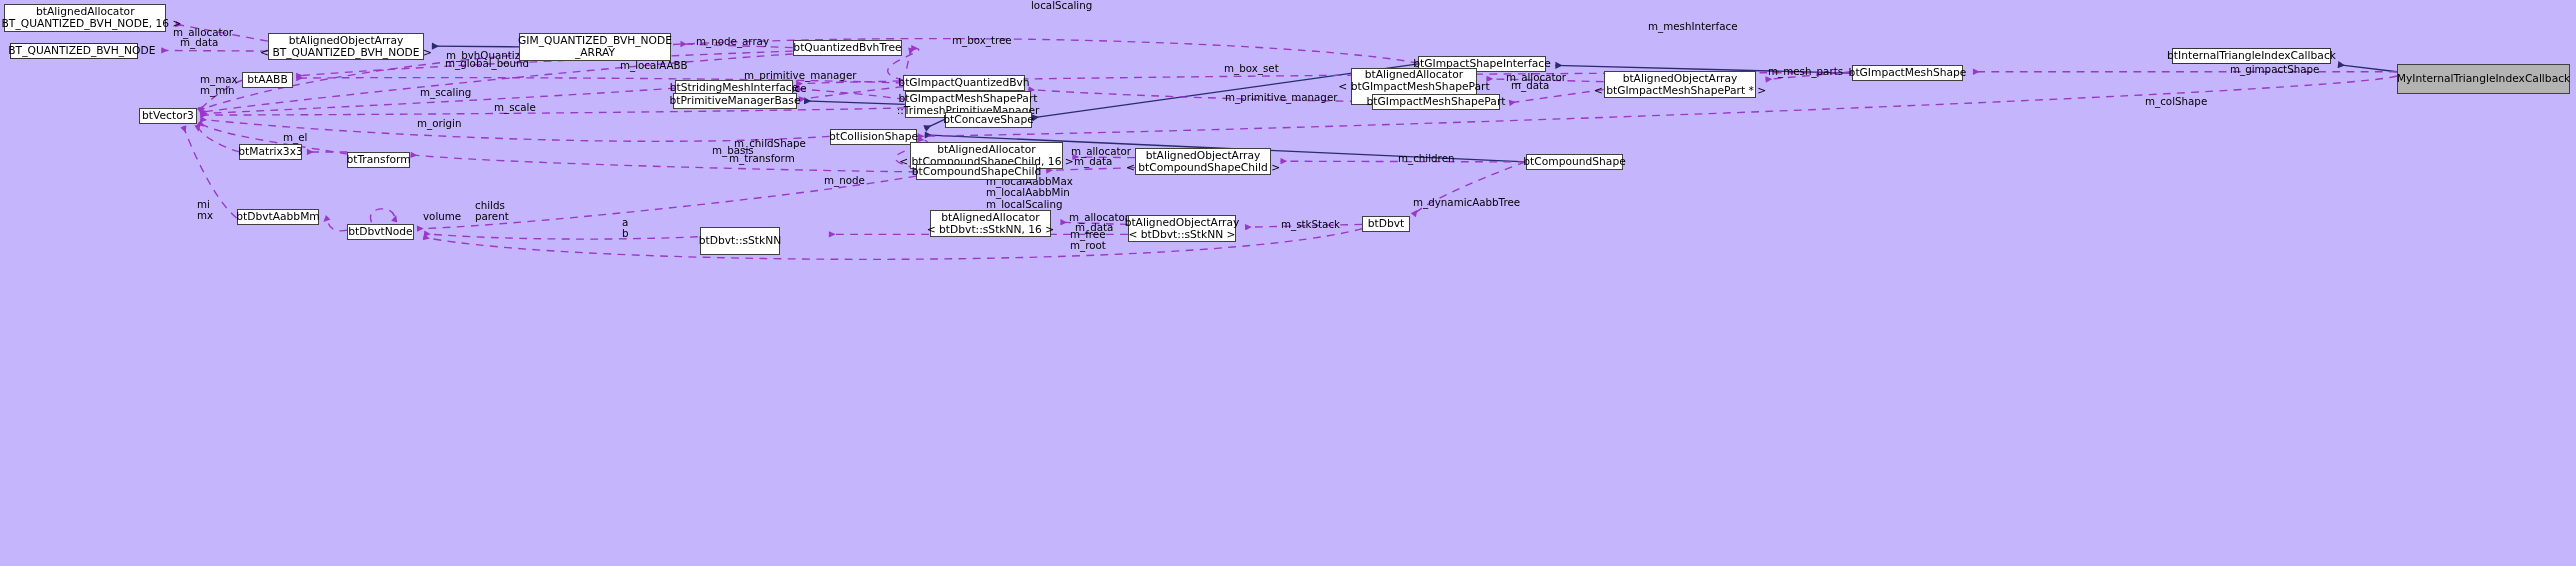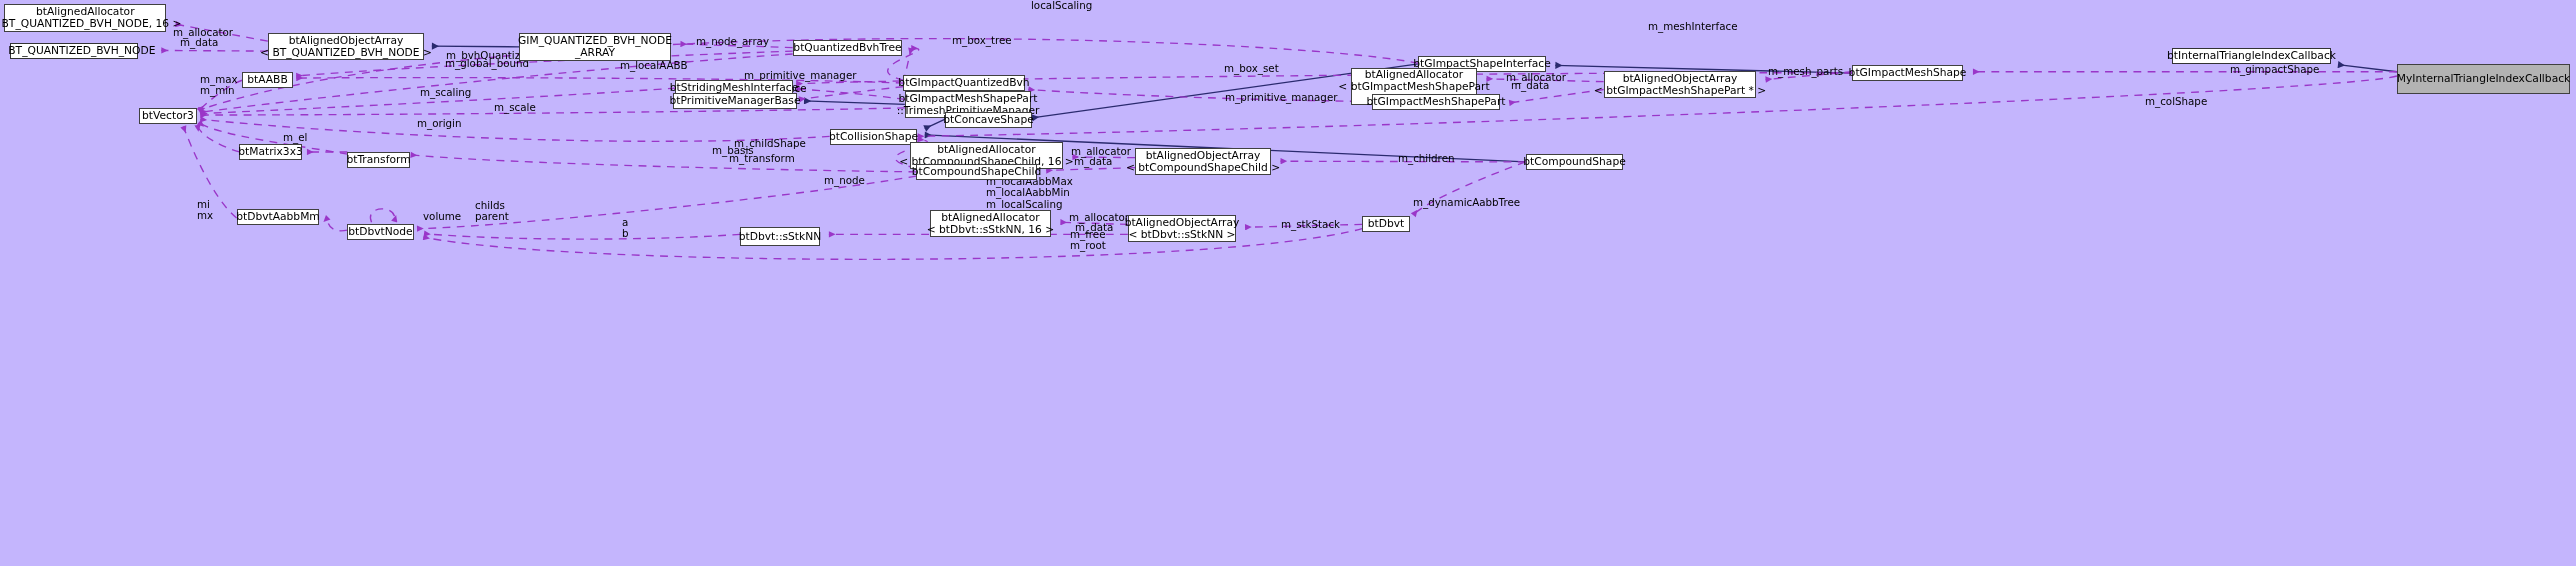--- a/index.html
+++ b/index.html
@@ -190,21 +190,21 @@
   <div class="node" style="left:930px; top:210px; width:121px; height:27px;">btAlignedAllocator
 &lt; btDbvt::sStkNN, 16 &gt;</div>
 
   <div class="node" style="left:1128px; top:215px; width:108px; height:27px;">btAlignedObjectArray
 &lt; btDbvt::sStkNN &gt;</div>
 
   <div class="node" style="left:1362px; top:216px; width:48px; height:15.6px;">btDbvt</div>
 
   <div class="node" style="left:347px; top:224px; width:67px; height:15.6px;">btDbvtNode</div>
 
-  <div class="node" style="left:740px; top:227px; width:80px; height:19px;">btDbvt::sStkNN</div>
+  <div class="node" style="left:700px; top:227px; width:80px; height:28px;">btDbvt::sStkNN</div>
 
   <div class="edge-label" style="left:1031px; top:0px; width:78px;">localScaling</div>
   <div class="edge-label" style="left:173px; top:27px; width:71px;">m_allocator</div>
   <div class="edge-label" style="left:1648px; top:21px; width:92px;">m_meshInterface</div>
   <div class="edge-label" style="left:180px; top:37px; width:57px;">m_data</div>
   <div class="edge-label" style="left:696px; top:36px; width:78px;">m_node_array</div>
   <div class="edge-label" style="left:952px; top:35px; width:67px;">m_box_tree</div>
   <div class="edge-label" style="left:446px; top:50px; width:103px;">m_bvhQuantization</div>
   <div class="edge-label" style="left:2230px; top:64px; width:92px;">m_gimpactShape</div>
   <div class="edge-label" style="left:1768px; top:66px; width:82px;">m_mesh_parts</div>

